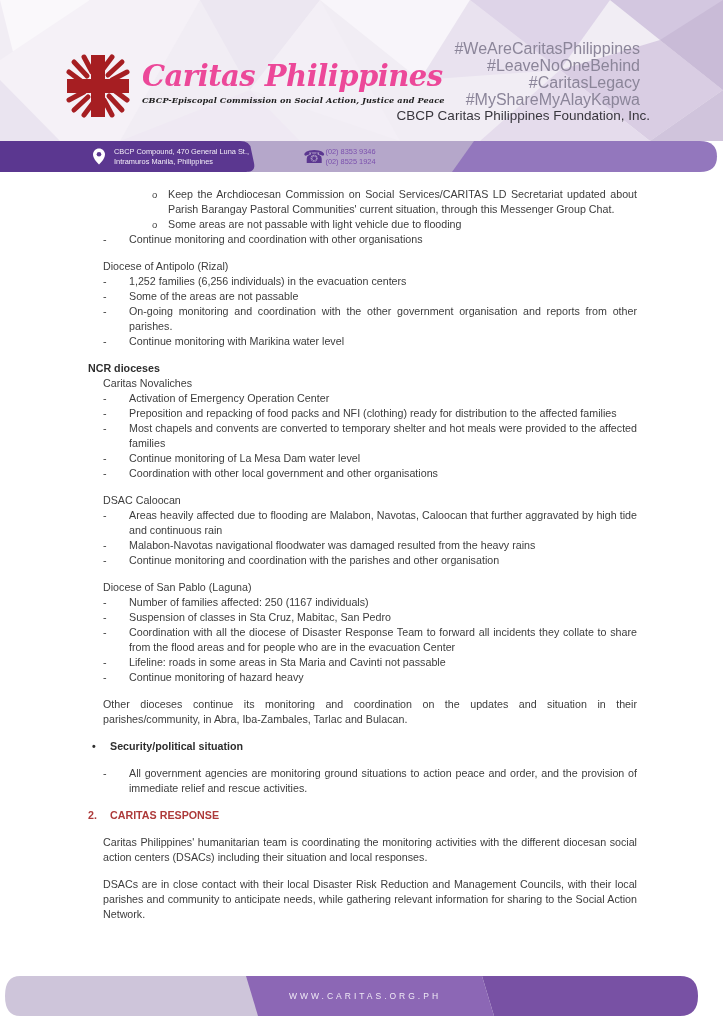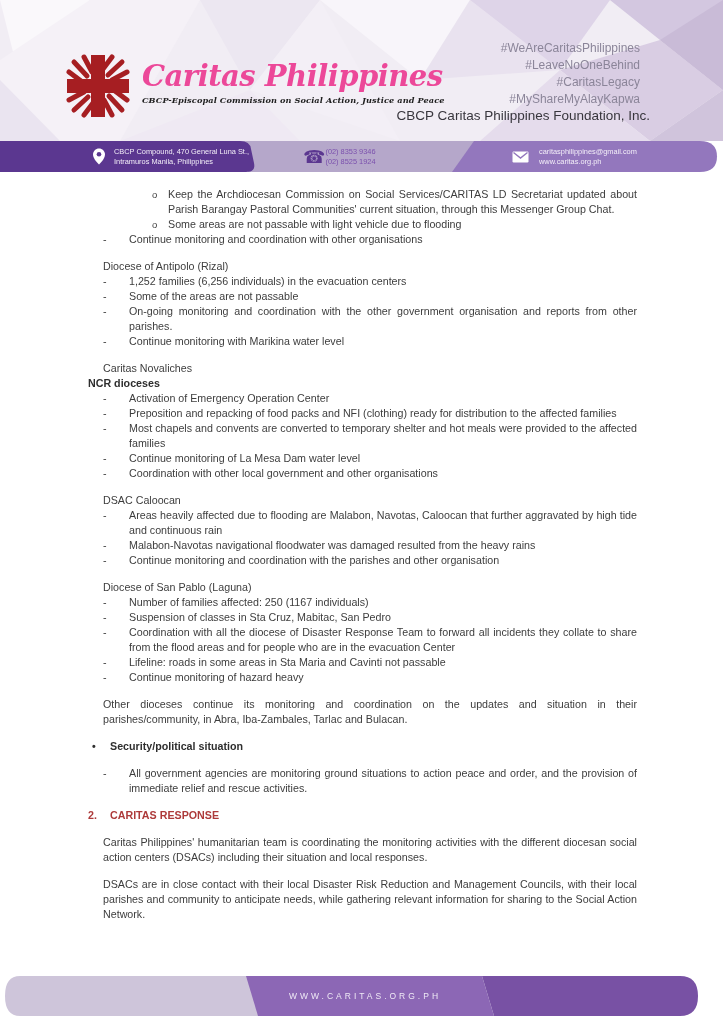--- a/index.html
+++ b/index.html
@@ -19,21 +19,21 @@
     font-family:"DejaVu Serif","Liberation Serif",serif;
     font-style:italic; font-weight:bold; font-size:29px; line-height:32px;
     color:#ec4899; letter-spacing:-0.5px;
   }
   .brand-subtitle {
     font-family:"DejaVu Serif","Liberation Serif",serif;
     font-style:italic; font-weight:bold; font-size:8.2px; color:#1d1d1d;
     margin-top:3px; letter-spacing:0.1px;
   }
   .tags { position:absolute; top:40px; right:83px; text-align:right;
-    font-size:12px; line-height:17px; color:#8b8599; }
+    font-size:16px; line-height:17px; color:#8b8599; }
   .foundation { position:absolute; top:108px; right:73px; text-align:right;
     font-size:13.5px; color:#38363d; }
   
   .contactbar { position:absolute; top:141px; left:0; width:584px; height:31px;padding-left:31px; }
   .cbar-bg { position:absolute; top:0; left:0; width:723px; height:31px; }
   .c-item { position:absolute; top:0; height:31px; display:flex; align-items:center; }
   .c-lines { font-size:7.4px; line-height:10px; }
   .c-white { color:#f3eef8; }
   .c-purple { color:#7b50ad; }
   .c-address { left:93px; }
@@ -139,45 +139,35 @@
         <div>Intramuros Manila, Philippines</div>
       </div>
     </div>
     <div class="c-item c-phone">
       <span class="phone-glyph">☎</span>
       <div class="c-lines c-purple">
         <div>(02) 8353 9346</div>
         <div>(02) 8525 1924</div>
       </div>
     </div>
-    <div class="c-item c-mail">
-      <svg width="17" height="12" viewBox="0 0 17 12">
-        <rect x="0.5" y="0.5" width="16" height="11" rx="1.2" fill="#ffffff"></rect>
-        <polyline points="1.5,1.5 8.5,7 15.5,1.5" fill="none" stroke="#9377bd" stroke-width="1.4"></polyline>
-      </svg>
-      <div class="c-lines c-white">
-        <div>caritasphilippines@gmail.com</div>
-        <div>www.caritas.org.ph</div>
-      </div>
-    </div>
   </div>
 
   <div class="doc-body">
       <div class="block b-o"><span class="marker">o</span><span class="txt">Keep the Archdiocesan Commission on Social Services/CARITAS LD Secretariat updated about Parish Barangay Pastoral Communities' current situation, through this Messenger Group Chat.</span></div>
       <div class="block b-o"><span class="marker">o</span><span class="txt">Some areas are not passable with light vehicle due to flooding</span></div>
       <div class="block b-dash"><span class="marker">-</span><span class="txt">Continue monitoring and coordination with other organisations</span></div>
       <div class="block b-gap"></div>
       <div class="block b-plain"><span class="txt">Diocese of Antipolo (Rizal)</span></div>
       <div class="block b-dash"><span class="marker">-</span><span class="txt">1,252 families (6,256 individuals) in the evacuation centers</span></div>
       <div class="block b-dash"><span class="marker">-</span><span class="txt">Some of the areas are not passable</span></div>
       <div class="block b-dash"><span class="marker">-</span><span class="txt">On-going monitoring and coordination with the other government organisation and reports from other parishes.</span></div>
       <div class="block b-dash"><span class="marker">-</span><span class="txt">Continue monitoring with Marikina water level</span></div>
       <div class="block b-gap"></div>
+      <div class="block b-bold"><span class="txt">NCR dioceses</span></div>
       <div class="block b-plain"><span class="txt">Caritas Novaliches</span></div>
-      <div class="block b-bold"><span class="txt">NCR dioceses</span></div>
       <div class="block b-dash"><span class="marker">-</span><span class="txt">Activation of Emergency Operation Center</span></div>
       <div class="block b-dash"><span class="marker">-</span><span class="txt">Preposition and repacking of food packs and NFI (clothing) ready for distribution to the affected families</span></div>
       <div class="block b-dash"><span class="marker">-</span><span class="txt">Most chapels and convents are converted to temporary shelter and hot meals were provided to the affected families</span></div>
       <div class="block b-dash"><span class="marker">-</span><span class="txt">Continue monitoring of La Mesa Dam water level</span></div>
       <div class="block b-dash"><span class="marker">-</span><span class="txt">Coordination with other local government and other organisations</span></div>
       <div class="block b-gap"></div>
       <div class="block b-plain"><span class="txt">DSAC Caloocan</span></div>
       <div class="block b-dash"><span class="marker">-</span><span class="txt">Areas heavily affected due to flooding are Malabon, Navotas, Caloocan that further aggravated by high tide and continuous rain</span></div>
       <div class="block b-dash"><span class="marker">-</span><span class="txt">Malabon-Navotas navigational floodwater was damaged resulted from the heavy rains</span></div>
       <div class="block b-dash"><span class="marker">-</span><span class="txt">Continue monitoring and coordination with the parishes and other organisation</span></div>

